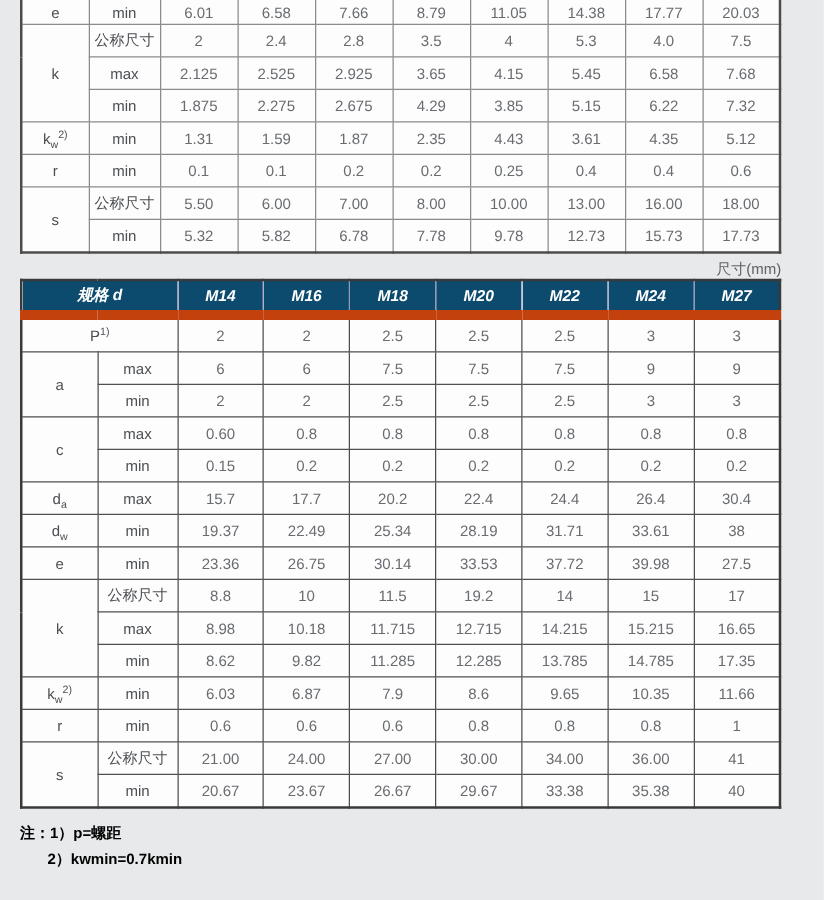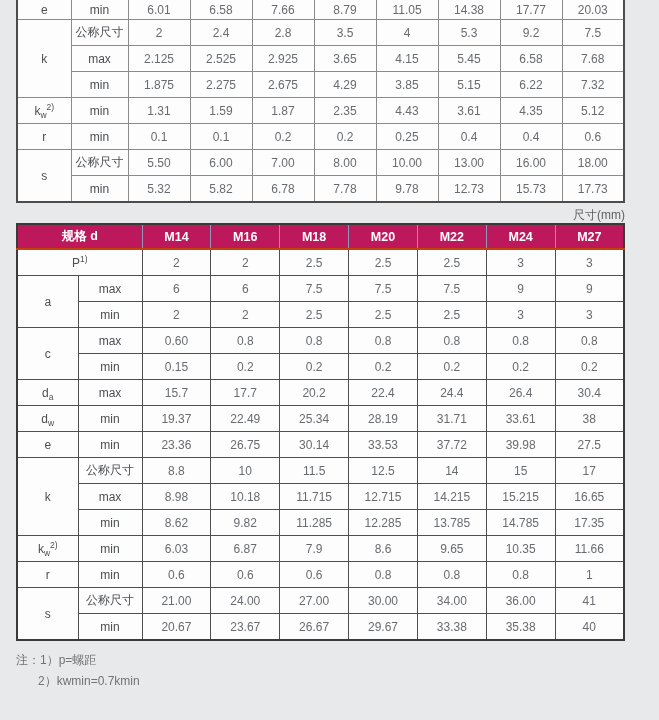--- a/index.html
+++ b/index.html
@@ -21,34 +21,34 @@
   .t1 .lbl,.t1 .cond{color:#4b4e52;}
   .t1 .val{color:#686b6f;}
 
   
   .unit{width:609px;text-align:right;font-size:12px;color:#5f6266;
         margin:5px 0 0 0;line-height:15px;}
 
   
   .t2{border:2px solid #3a3a3a;}
   .t2 th{
-    background:#be185d;color:#ffffff;font-size:12.5px;font-weight:bold;
-    height:23px;border-left:1px solid #9397bb;border-bottom:2px solid #c2410c;
+    background:#0c4a6e;color:#ffffff;font-size:12.5px;font-weight:bold;
+    height:23px;border-left:1px solid #9397bb;border-bottom:8px solid #c2410c;font-style:italic;
   }
   .t2 th:first-child{border-left:none;}
   .t2 td{border:1px solid #4f4f4f;height:25px;font-size:12px;}
   .t2 .lbl,.t2 .cond{color:#4b4e52;margin-top:41px;}
   .t2 .val{color:#686b6f;}
 
   .lbl{font-size:12.5px;}
   sub{font-size:8.5px;line-height:0;}
   sup{font-size:8.5px;line-height:0;}
 
   
-  .notes{margin-top:9px;font-size:12px;font-weight:400;color:#737373;line-height:21px;}
+  .notes{margin-top:9px;font-size:12px;font-weight:700;color:#000000;line-height:21px;}
   .note2{padding-left:22px;}
 </style>
 </head>
 <body>
 
 <div class="page">
 
   <table class="t1">
     <colgroup>
       <col style="width:54px">
@@ -77,21 +77,21 @@
         </tr>
         <tr>
           <td class="lbl" rowspan="3">k</td>
           <td class="cond">公称尺寸</td>
           <td class="val">2</td>
           <td class="val">2.4</td>
           <td class="val">2.8</td>
           <td class="val">3.5</td>
           <td class="val">4</td>
           <td class="val">5.3</td>
-          <td class="val">9.2</td>
+          <td class="val">4.0</td>
           <td class="val">7.5</td>
         </tr>
         <tr>
           <td class="cond">max</td>
           <td class="val">2.125</td>
           <td class="val">2.525</td>
           <td class="val">2.925</td>
           <td class="val">3.65</td>
           <td class="val">4.15</td>
           <td class="val">5.45</td>
@@ -270,21 +270,21 @@
           <td class="val">37.72</td>
           <td class="val">39.98</td>
           <td class="val">27.5</td>
         </tr>
         <tr>
           <td class="lbl" rowspan="3">k</td>
           <td class="cond">公称尺寸</td>
           <td class="val">8.8</td>
           <td class="val">10</td>
           <td class="val">11.5</td>
-          <td class="val">12.5</td>
+          <td class="val">19.2</td>
           <td class="val">14</td>
           <td class="val">15</td>
           <td class="val">17</td>
         </tr>
         <tr>
           <td class="cond">max</td>
           <td class="val">8.98</td>
           <td class="val">10.18</td>
           <td class="val">11.715</td>
           <td class="val">12.715</td>

